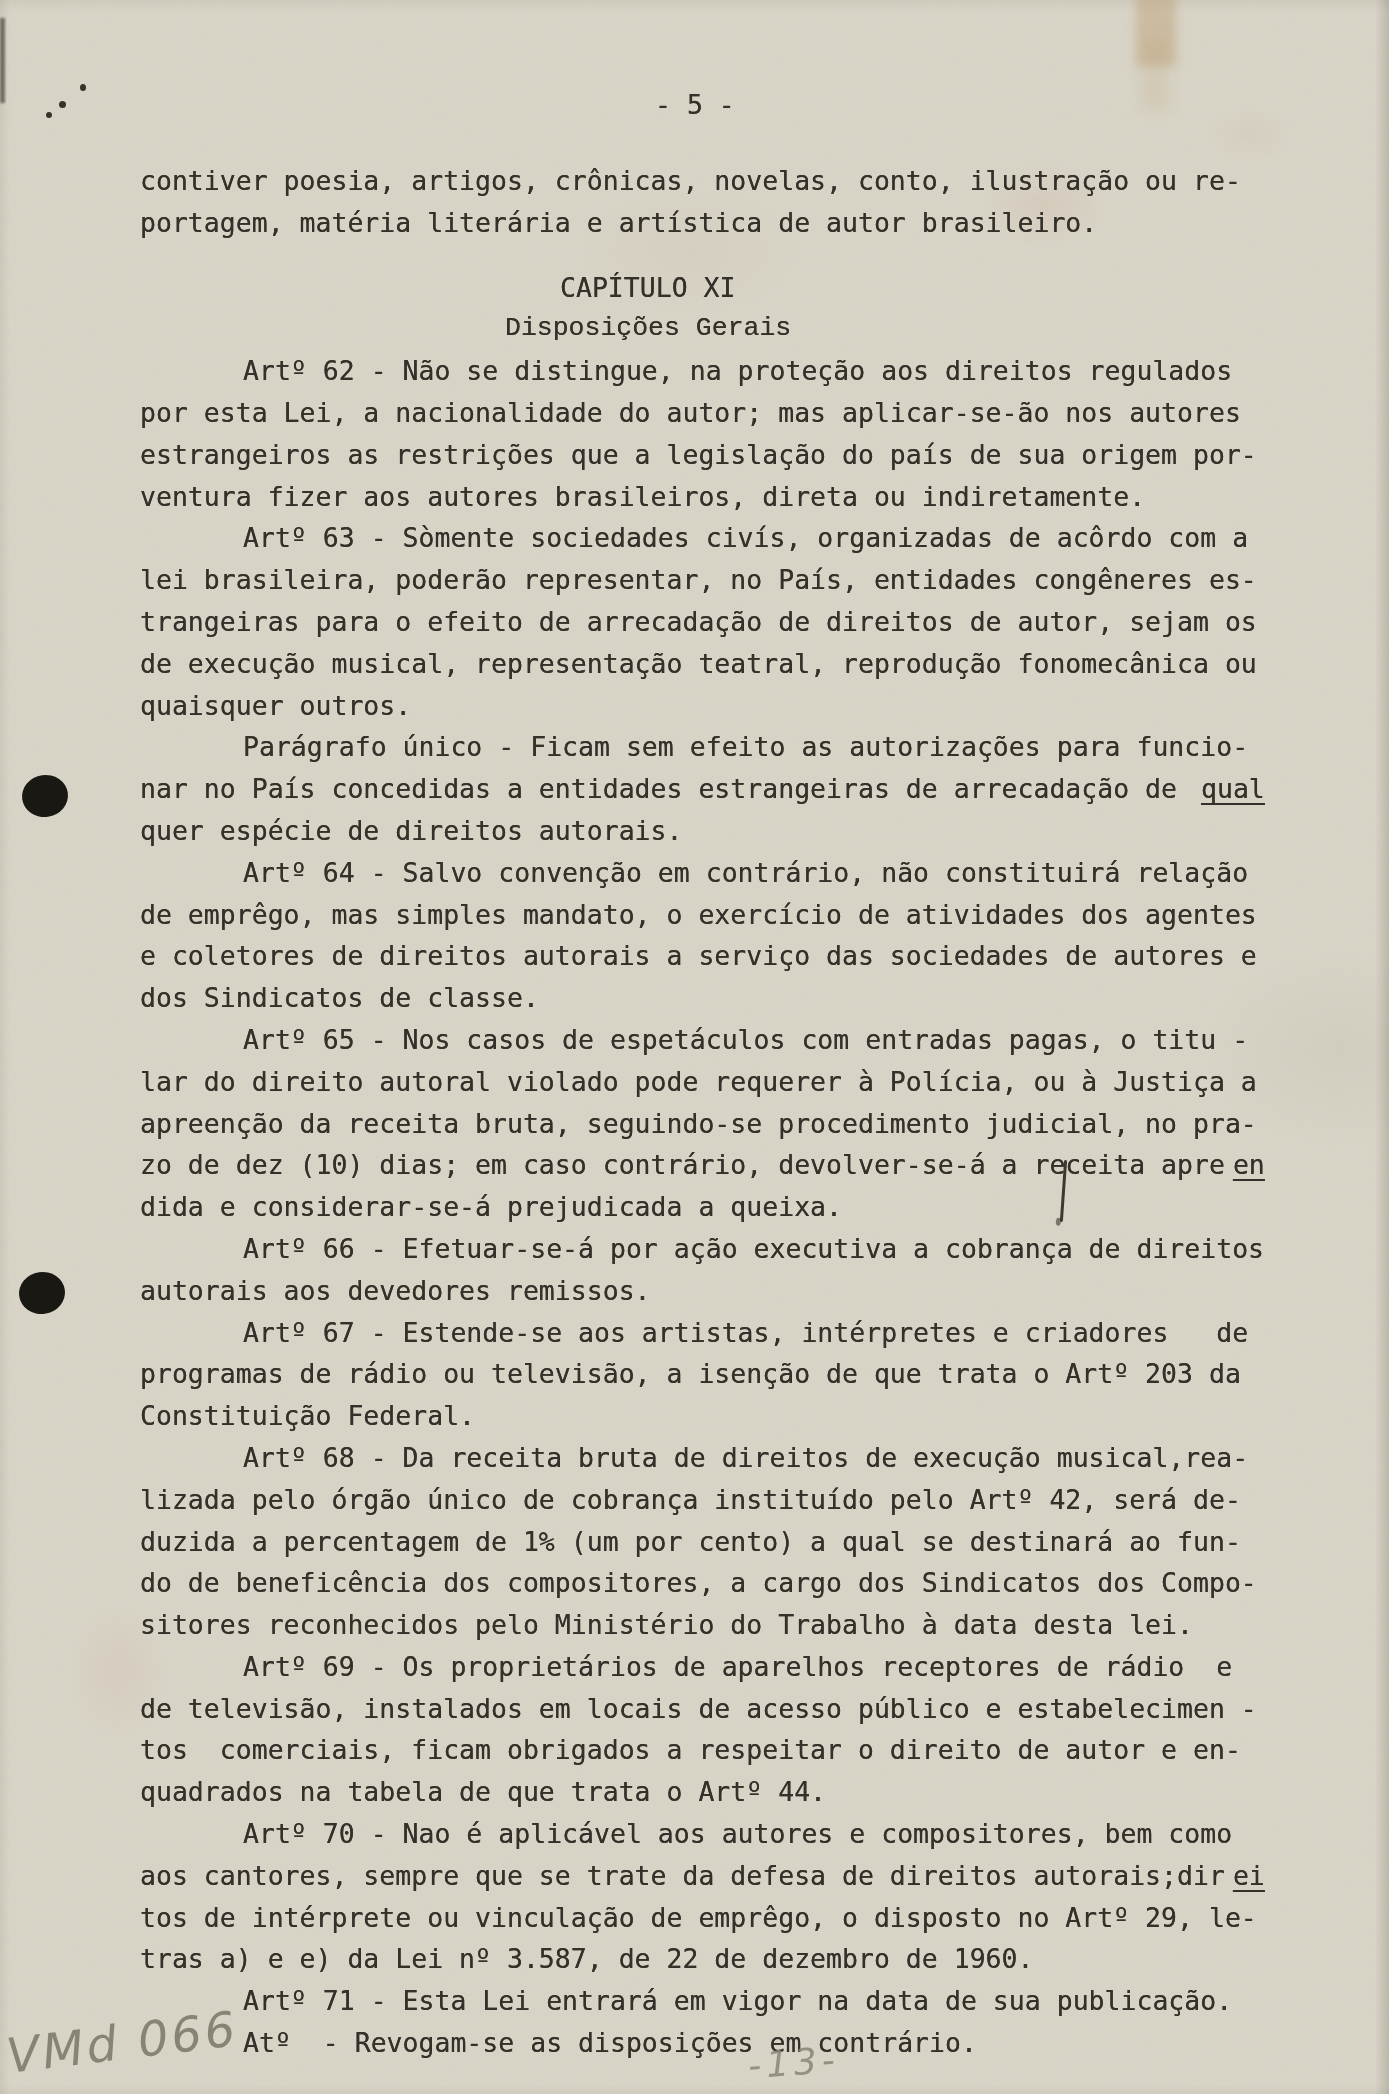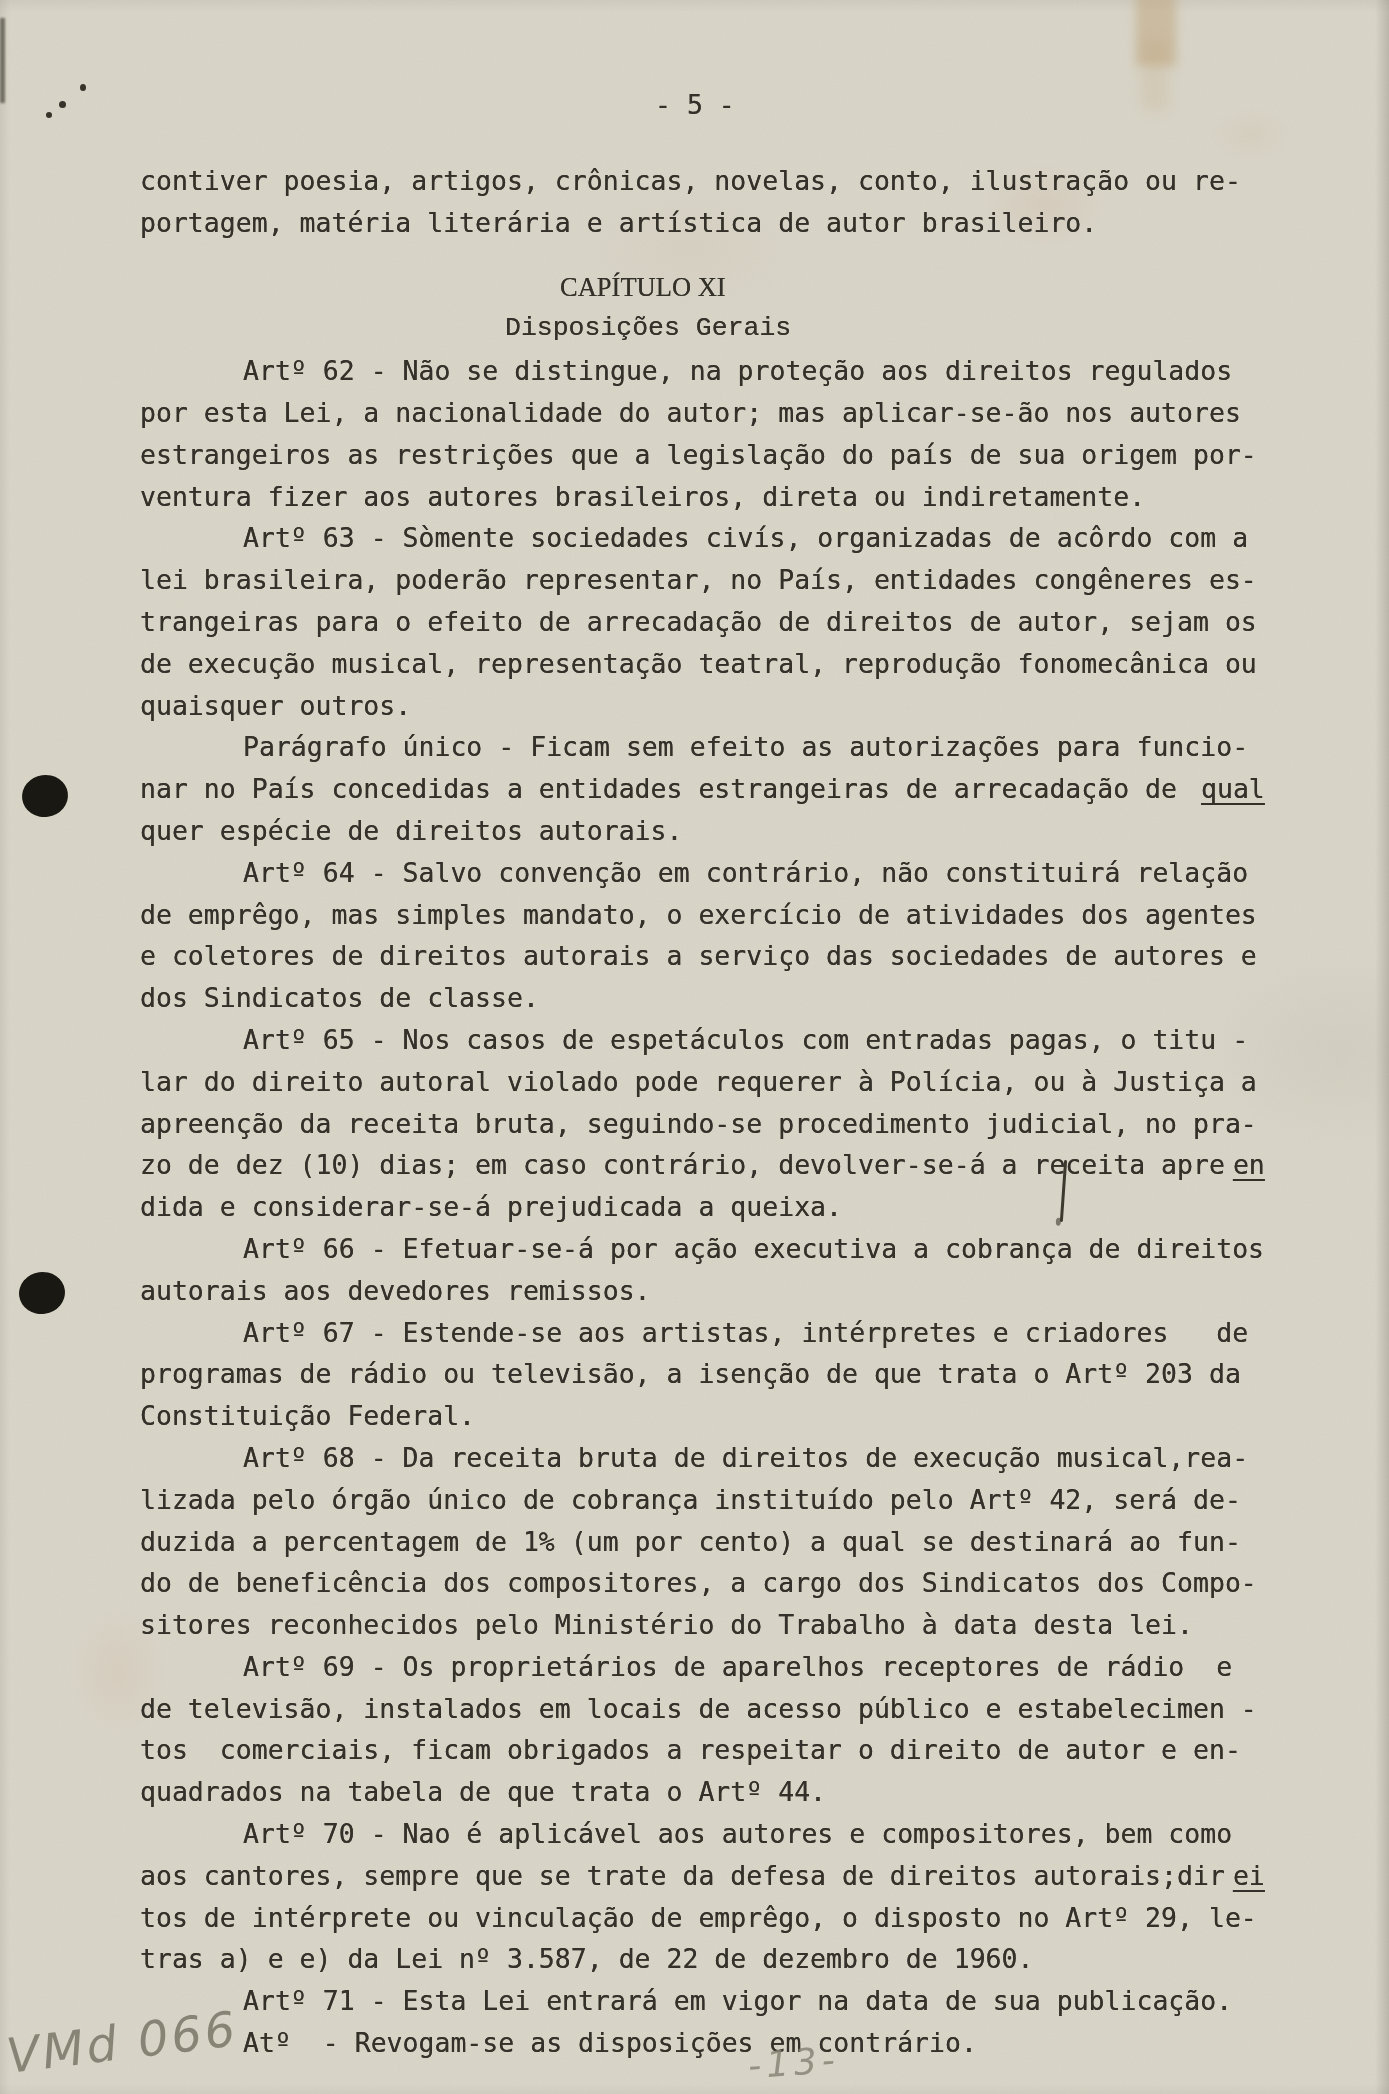--- a/index.html
+++ b/index.html
@@ -25,21 +25,21 @@
   .noise{position:absolute;inset:0;pointer-events:none;}
   .typed{
     font-size:26.5px;
     line-height:41.8px;
     white-space:pre;
     text-shadow:0 0 0.6px rgba(52,49,42,0.85);
   }
   #typed-lines{position:absolute;left:140px;top:160px;width:1180px;}
   .line{height:41.8px;}
   .line.indent{padding-left:103px;}
-  .line.chapter{padding-left:420px;margin-top:23px;font-family:Liberation Serif, serif;}
+  .line.chapter{padding-left:420px;margin-top:23px;}
   .line.section{padding-left:365px;font-family:Liberation Mono, monospace;}
   .u{text-decoration:underline;text-decoration-thickness:2px;text-underline-offset:5px;margin-left:8px;}
   .page-header{position:absolute;left:655px;top:84px;}
   .hole{position:absolute;width:46px;height:42px;border-radius:50%;background:#191813;transform:rotate(-8deg);}
   .hole.h1{left:22px;top:775px;}
   .hole.h2{left:19px;top:1272px;}
   .edge-sliver{position:absolute;left:0;top:18px;width:5px;height:85px;background:rgba(40,38,30,0.55);filter:blur(1px);}
   .tape-stain{position:absolute;left:1136px;top:-6px;width:40px;height:72px;background:rgba(186,156,110,0.42);filter:blur(5px);}
   .tape-streak{position:absolute;left:1142px;top:40px;width:26px;height:70px;background:rgba(186,156,110,0.18);filter:blur(7px);}
   .ink-dot{position:absolute;width:6px;height:7px;border-radius:50%;background:#37332a;}

